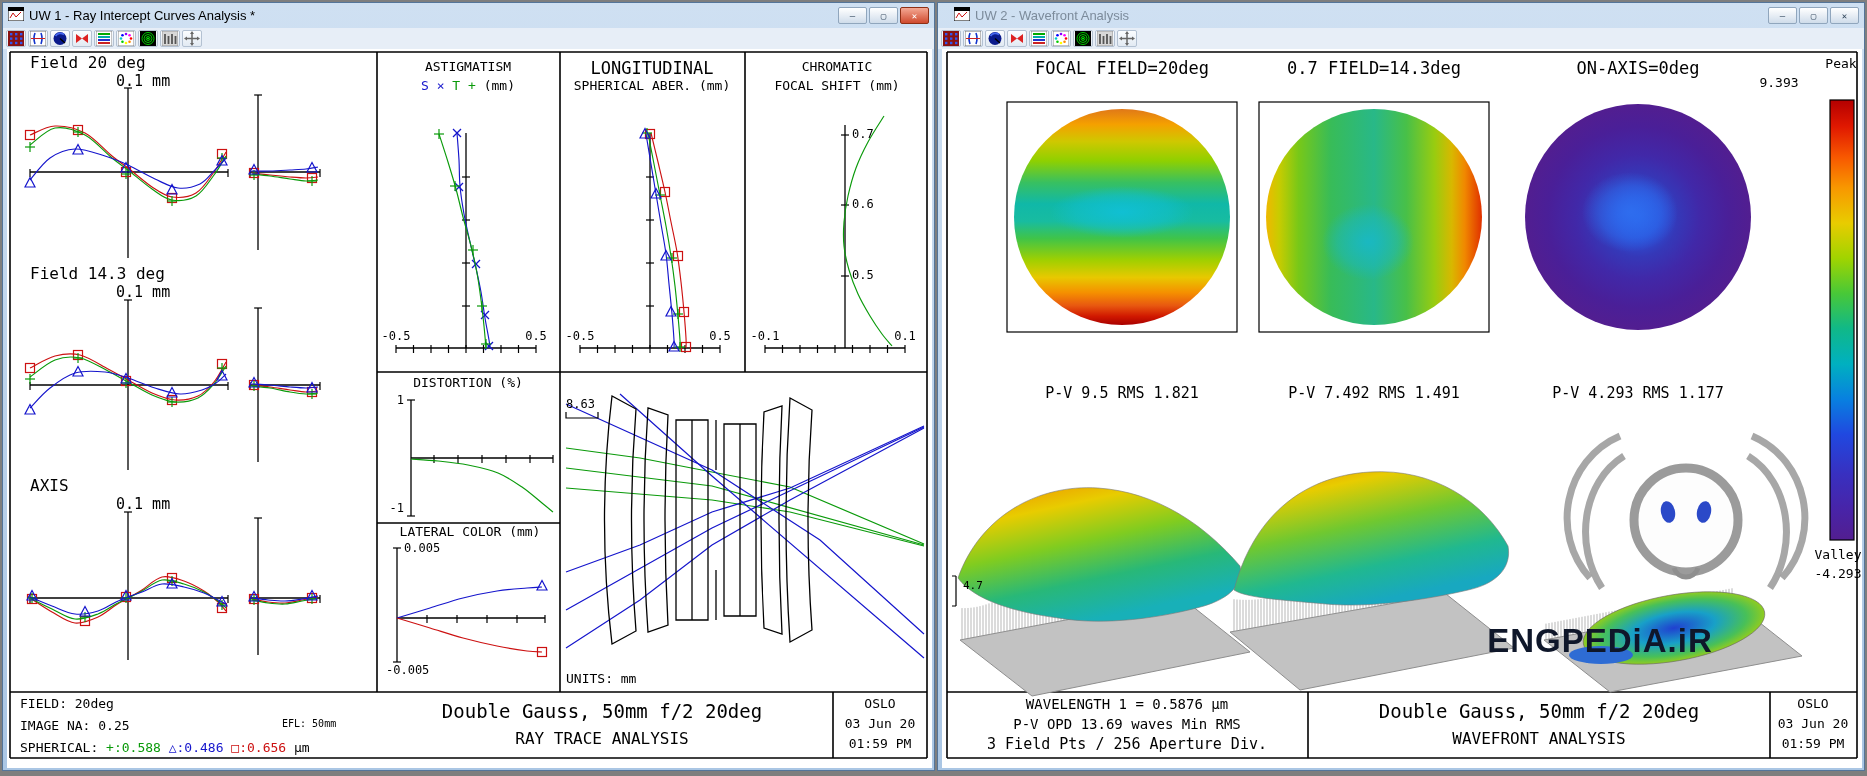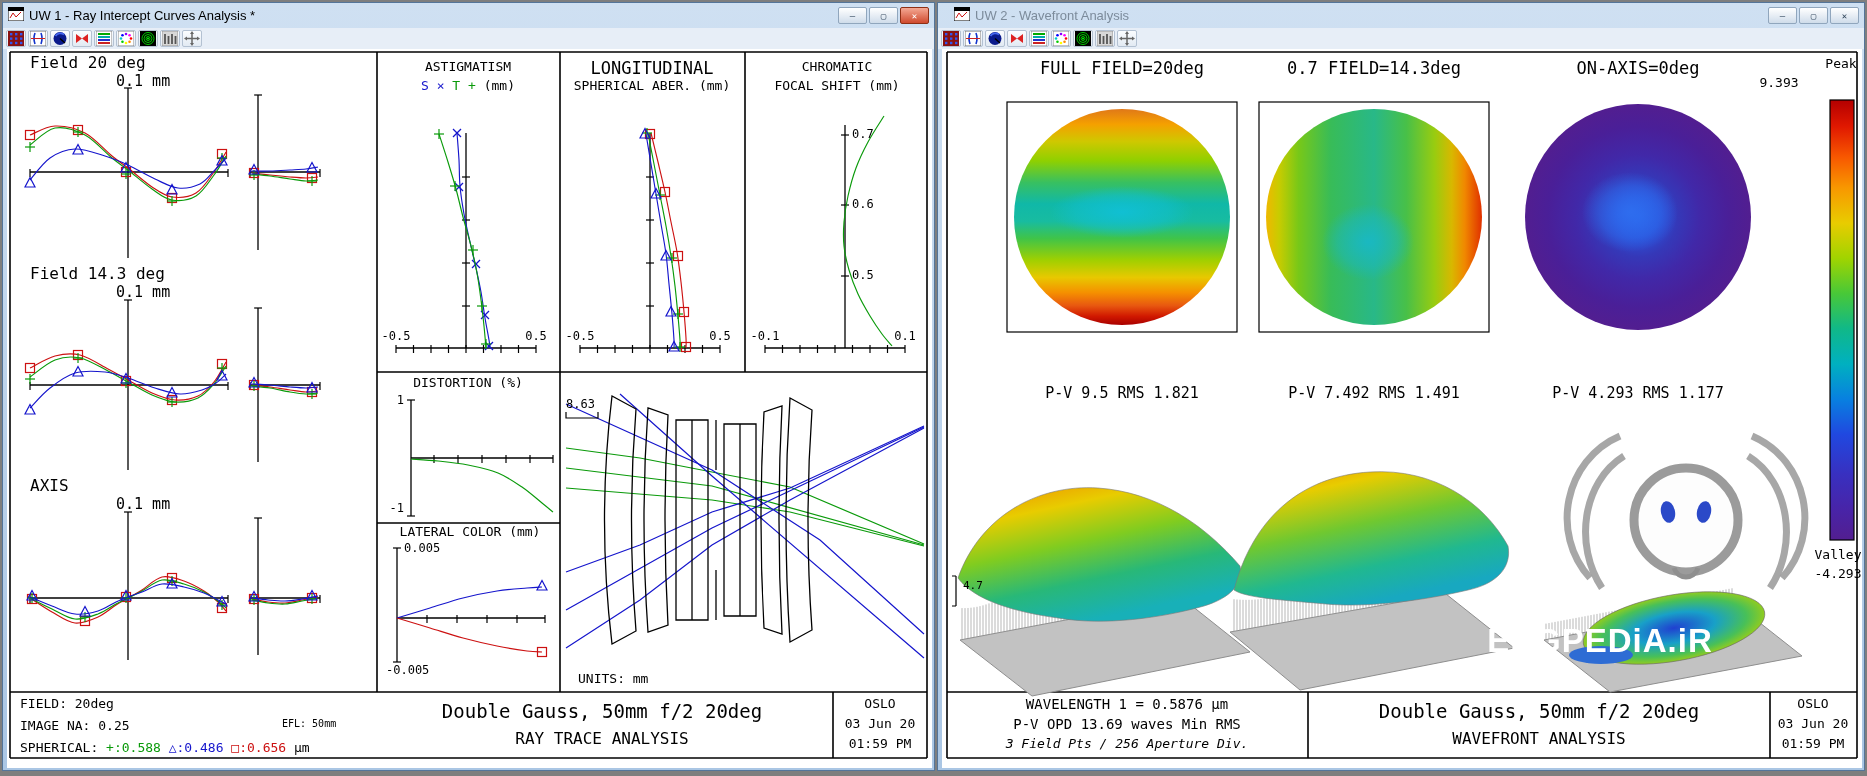--- a/index.html
+++ b/index.html
@@ -16,21 +16,21 @@
   .wbtn.close-active{background:linear-gradient(#f4a893,#cf4a2e);border-color:#8e2f14;color:#fff;}
   .toolbar{height:21px;display:flex;align-items:center;padding:0 3px;gap:2px;background:#e7eef7;}
   .tbtn{width:20px;height:17px;border:1px solid #b3c1d2;border-radius:2px;background:linear-gradient(#fbfdff,#e2eaf3);
         display:flex;align-items:center;justify-content:center;}
   .canvas{position:absolute;background:#fff;}
   #overlay{position:absolute;left:0;top:0;z-index:5;pointer-events:none;}
   #labels{position:absolute;left:0;top:0;width:1867px;height:776px;z-index:6;pointer-events:none;}
   .lbl{position:absolute;white-space:nowrap;color:#000;font-family:"DejaVu Sans Mono","Liberation Mono",monospace;line-height:1.05;}
   .lbl.c{transform:translateX(-50%);}
   .lbl.r{transform:translateX(-100%);}
-  .lbl.wm{font-family:"Liberation Sans",sans-serif;font-weight:bold;color:#ffffff;letter-spacing:1px;}
+  .lbl.wm{font-family:"Liberation Sans",sans-serif;font-weight:bold;color:#0f172a;letter-spacing:1px;}
 </style>
 </head>
 <body>
 
 <div class="desktop">
 
   <div class="window" id="w1" style="left:2px;top:2px;width:933px;height:769px;">
     <div class="titlebar">
       <span id="wicon1"><svg width="16" height="14">
             <rect width="16" height="14" fill="#fff" stroke="#000"></rect>
@@ -937,44 +937,44 @@
       <div class="lbl l" style="left: 852px; top: 128px; font-size: 12px;">0.7</div>
       <div class="lbl l" style="left: 852px; top: 198px; font-size: 12px;">0.6</div>
       <div class="lbl l" style="left: 852px; top: 269px; font-size: 12px;">0.5</div>
       <div class="lbl c" style="left: 468px; top: 376px; font-size: 13px;">DISTORTION (%)</div>
       <div class="lbl r" style="left: 404px; top: 394px; font-size: 12px;">1</div>
       <div class="lbl r" style="left: 404px; top: 502px; font-size: 12px;">-1</div>
       <div class="lbl c" style="left: 470px; top: 525px; font-size: 13px;">LATERAL COLOR (mm)</div>
       <div class="lbl l" style="left: 404px; top: 542px; font-size: 12px;">0.005</div>
       <div class="lbl l" style="left: 386px; top: 664px; font-size: 12px;">-0.005</div>
       <div class="lbl l" style="left: 566px; top: 398px; font-size: 12px;">8.63</div>
-      <div class="lbl l" style="left: 566px; top: 672px; font-size: 13px; margin-left: 12px;">UNITS: mm</div>
+      <div class="lbl l" style="left: 566px; top: 672px; font-size: 13px;">UNITS: mm</div>
       <div class="lbl l" style="left: 20px; top: 697px; font-size: 13px;">FIELD: 20deg</div>
       <div class="lbl l" style="left: 20px; top: 719px; font-size: 13px;">IMAGE NA: 0.25</div>
       <div class="lbl l" style="left: 282px; top: 719px; font-size: 10px;">EFL: 50mm</div>
       <div class="lbl l" style="left: 20px; top: 741px; font-size: 13px;"><span style="color: rgb(0, 0, 0);">SPHERICAL: </span><span style="color: rgb(10, 154, 10);">+:0.588 </span><span style="color: rgb(21, 21, 204);">△:0.486 </span><span style="color: rgb(204, 17, 17);">□:0.656 </span><span style="color: rgb(0, 0, 0);">μm</span></div>
       <div class="lbl c" style="left: 602px; top: 702px; font-size: 19px;">Double Gauss, 50mm f/2 20deg</div>
       <div class="lbl c" style="left: 602px; top: 731px; font-size: 16px;">RAY TRACE ANALYSIS</div>
       <div class="lbl c" style="left: 880px; top: 697px; font-size: 13px;">OSLO</div>
       <div class="lbl c" style="left: 880px; top: 717px; font-size: 13px;">03 Jun 20</div>
       <div class="lbl c" style="left: 880px; top: 737px; font-size: 13px;">01:59 PM</div>
-      <div class="lbl c" style="left: 1122px; top: 60px; font-size: 17px;">FULL FIELD=20deg</div>
+      <div class="lbl c" style="left: 1122px; top: 60px; font-size: 17px;">FOCAL FIELD=20deg</div>
       <div class="lbl c" style="left: 1374px; top: 60px; font-size: 17px;">0.7 FIELD=14.3deg</div>
       <div class="lbl c" style="left: 1638px; top: 60px; font-size: 17px;">ON-AXIS=0deg</div>
       <div class="lbl c" style="left: 1841px; top: 57px; font-size: 13px;">Peak</div>
       <div class="lbl c" style="left: 1779px; top: 76px; font-size: 13px; text-align: center;">9.393</div>
       <div class="lbl c" style="left: 1122px; top: 386px; font-size: 15px;">P-V 9.5 RMS 1.821</div>
       <div class="lbl c" style="left: 1374px; top: 386px; font-size: 15px;">P-V 7.492 RMS 1.491</div>
       <div class="lbl c" style="left: 1638px; top: 386px; font-size: 15px;">P-V 4.293 RMS 1.177</div>
       <div class="lbl l" style="left: 963px; top: 580px; font-size: 11px;">4.7</div>
       <div class="lbl c" style="left: 1838px; top: 548px; font-size: 13px;">Valley</div>
       <div class="lbl c" style="left: 1838px; top: 567px; font-size: 13px;">-4.293</div>
       <div class="lbl c" style="left: 1127px; top: 697px; font-size: 14px;">WAVELENGTH 1 = 0.5876 μm</div>
       <div class="lbl c" style="left: 1127px; top: 717px; font-size: 14px;">P-V OPD 13.69 waves Min RMS</div>
-      <div class="lbl c" style="left: 1127px; top: 737px; font-size: 13px; font-style: italic;">3 Field Pts / 256 Aperture Div.</div>
+      <div class="lbl c" style="left: 1127px; top: 737px; font-size: 15px;">3 Field Pts / 256 Aperture Div.</div>
       <div class="lbl c" style="left: 1539px; top: 702px; font-size: 19px;">Double Gauss, 50mm f/2 20deg</div>
       <div class="lbl c" style="left: 1539px; top: 731px; font-size: 16px;">WAVEFRONT ANALYSIS</div>
       <div class="lbl c" style="left: 1813px; top: 697px; font-size: 13px;">OSLO</div>
       <div class="lbl c" style="left: 1813px; top: 717px; font-size: 13px;">03 Jun 20</div>
       <div class="lbl c" style="left: 1813px; top: 737px; font-size: 13px;">01:59 PM</div>
       <div class="lbl c wm" style="left: 1600px; top: 624px; font-size: 33px;">ENGPEDiA.iR</div>
     </div>
 </div>
 
 </body></html>

